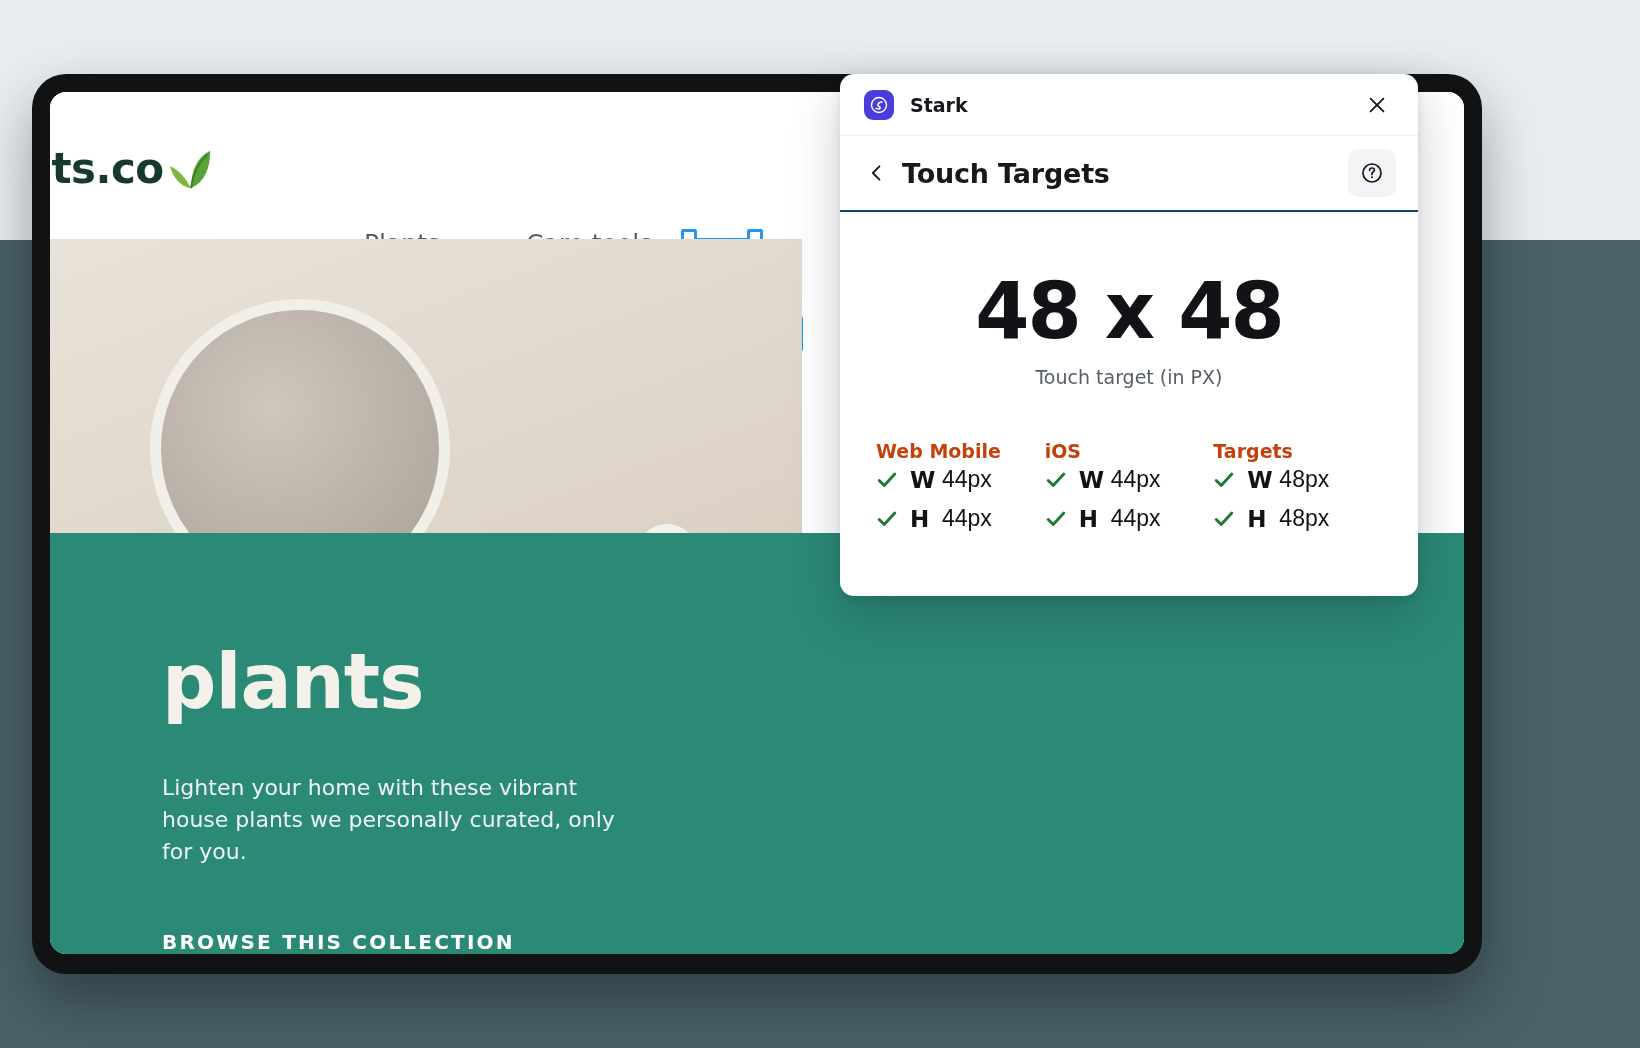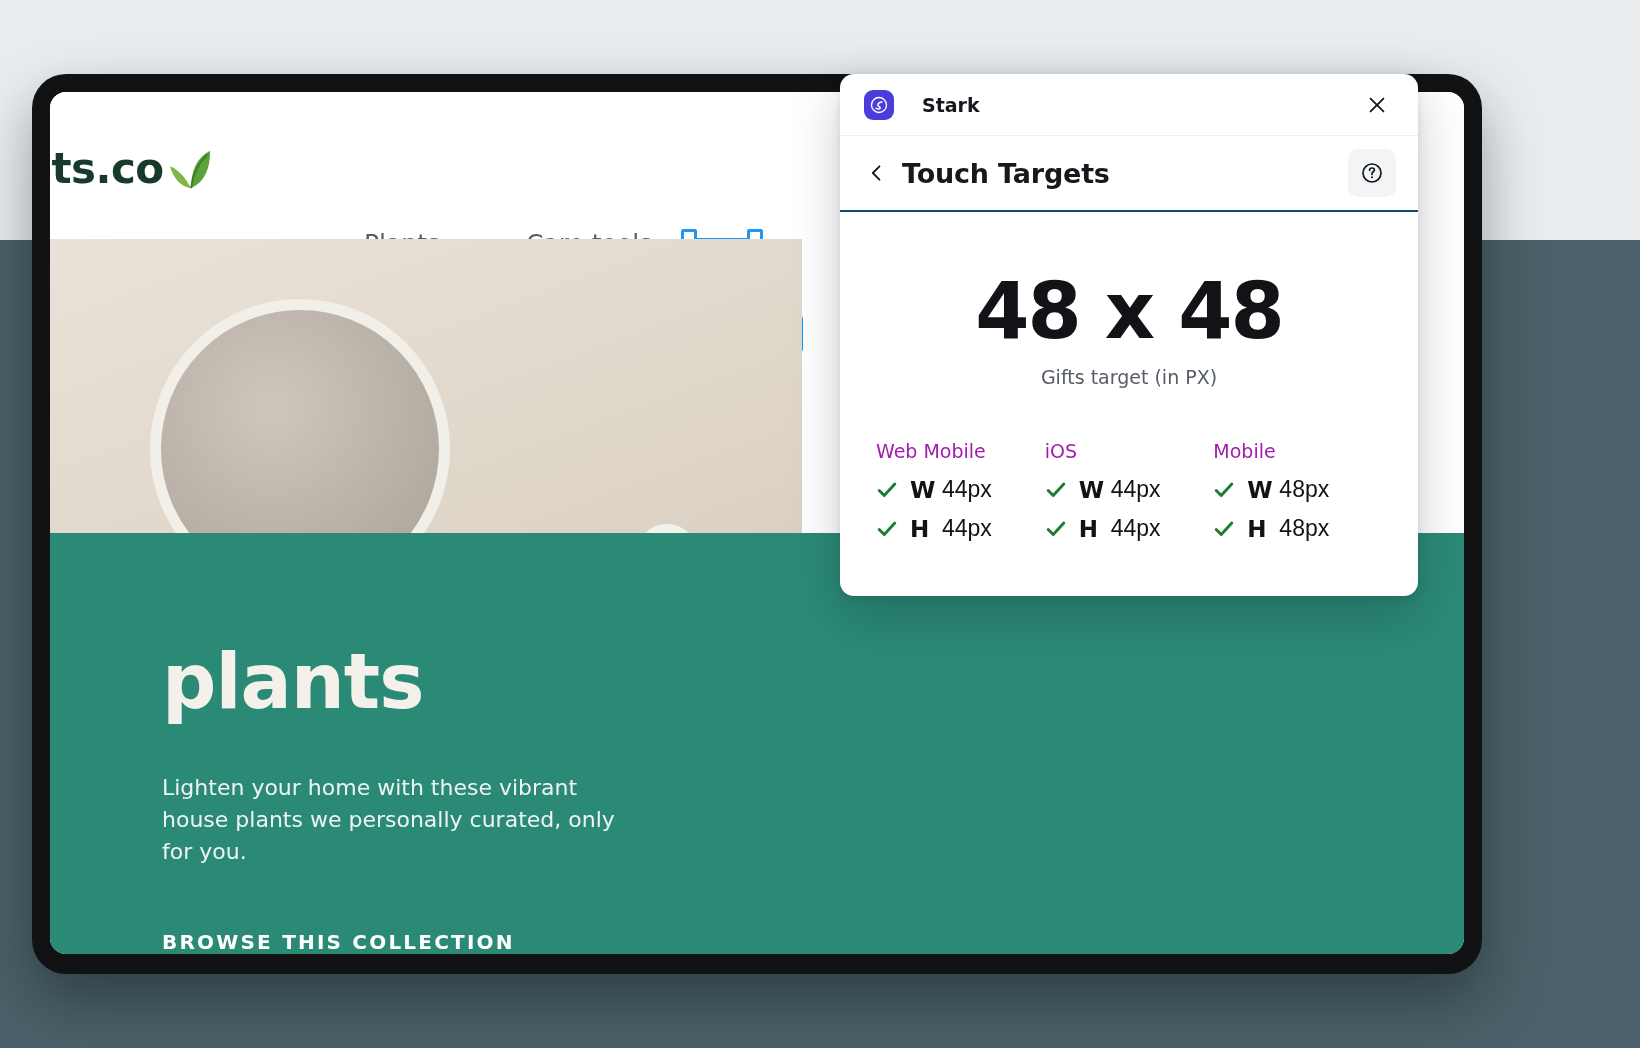--- a/index.html
+++ b/index.html
@@ -294,21 +294,21 @@
     padding: 0 26px 0 24px;
   }
   #stark-logo {
     width: 30px; height: 30px;
     border-radius: 9px;
     background: #4b3ddb;
     display: flex; align-items: center; justify-content: center;
     flex: 0 0 auto;
   }
   #stark-name {
-    margin-left: 28px;
+    margin-left: 16px;
     font-size: 19px;
     font-weight: 700;
     color: #15181c;
     font-family: "DejaVu Sans", sans-serif;
   }
   #close-btn {
     margin-left: auto;
     width: 30px; height: 30px;
     display: flex; align-items: center; justify-content: center;
     cursor: pointer;
@@ -361,24 +361,24 @@
   }
 
   #platforms {
     display: flex;
     margin-top: 52px;
     padding: 0 36px;
   }
   .platform { flex: 1; }
   .platform-name {
     font-size: 19px;
-    font-weight: 400;
-    color: #a21caf;
-    font-family: "DejaVu Sans", sans-serif;
-    margin-bottom: 14px;
+    font-weight: 700;
+    color: #c2410c;
+    font-family: "DejaVu Sans", sans-serif;
+    margin-bottom: 4px;
   }
   .metric-row {
     display: flex;
     align-items: center;
     gap: 12px;
     margin-bottom: 12px;
   }
   .check { width: 22px; height: 22px; flex: 0 0 auto; }
   .metric-axis {
     font-size: 23px;
@@ -508,21 +508,21 @@
         <svg width="24" height="24" viewBox="0 0 24 24">
           <circle cx="12" cy="12" r="9" fill="none" stroke="#15181c" stroke-width="1.7"></circle>
           <path d="M9.6 9.2 C9.6 7.7, 10.8 7, 12 7 C13.4 7, 14.4 7.9, 14.4 9.1 C14.4 10.6, 12.9 10.9, 12.2 11.8 C11.9 12.2, 12 13.0, 12 13.4" fill="none" stroke="#15181c" stroke-width="1.7" stroke-linecap="round"></path>
           <circle cx="12" cy="16.3" r="1.05" fill="#15181c"></circle>
         </svg>
       </div>
     </div>
 
     <div id="stark-body">
       <div id="target-value">48 x 48</div>
-      <div id="target-caption">Gifts target (in PX)</div>
+      <div id="target-caption">Touch target (in PX)</div>
 
       <div id="platforms">
 
         <div class="platform">
           <div class="platform-name">Web Mobile</div>
           <div class="metric-row">
             <svg class="check" viewBox="0 0 24 24">
               <path d="M3.5 12.5 L9 18 L20.5 5.5" stroke="#1e7b32" stroke-width="3.2" fill="none" stroke-linecap="round" stroke-linejoin="round"></path>
             </svg>
             <span class="metric-axis">W</span>
@@ -549,21 +549,21 @@
           <div class="metric-row">
             <svg class="check" viewBox="0 0 24 24">
               <path d="M3.5 12.5 L9 18 L20.5 5.5" stroke="#1e7b32" stroke-width="3.2" fill="none" stroke-linecap="round" stroke-linejoin="round"></path>
             </svg>
             <span class="metric-axis">H</span>
             <span class="metric-val">44px</span>
           </div>
         </div>
 
         <div class="platform">
-          <div class="platform-name">Mobile</div>
+          <div class="platform-name">Targets</div>
           <div class="metric-row">
             <svg class="check" viewBox="0 0 24 24">
               <path d="M3.5 12.5 L9 18 L20.5 5.5" stroke="#1e7b32" stroke-width="3.2" fill="none" stroke-linecap="round" stroke-linejoin="round"></path>
             </svg>
             <span class="metric-axis">W</span>
             <span class="metric-val">48px</span>
           </div>
           <div class="metric-row">
             <svg class="check" viewBox="0 0 24 24">
               <path d="M3.5 12.5 L9 18 L20.5 5.5" stroke="#1e7b32" stroke-width="3.2" fill="none" stroke-linecap="round" stroke-linejoin="round"></path>

